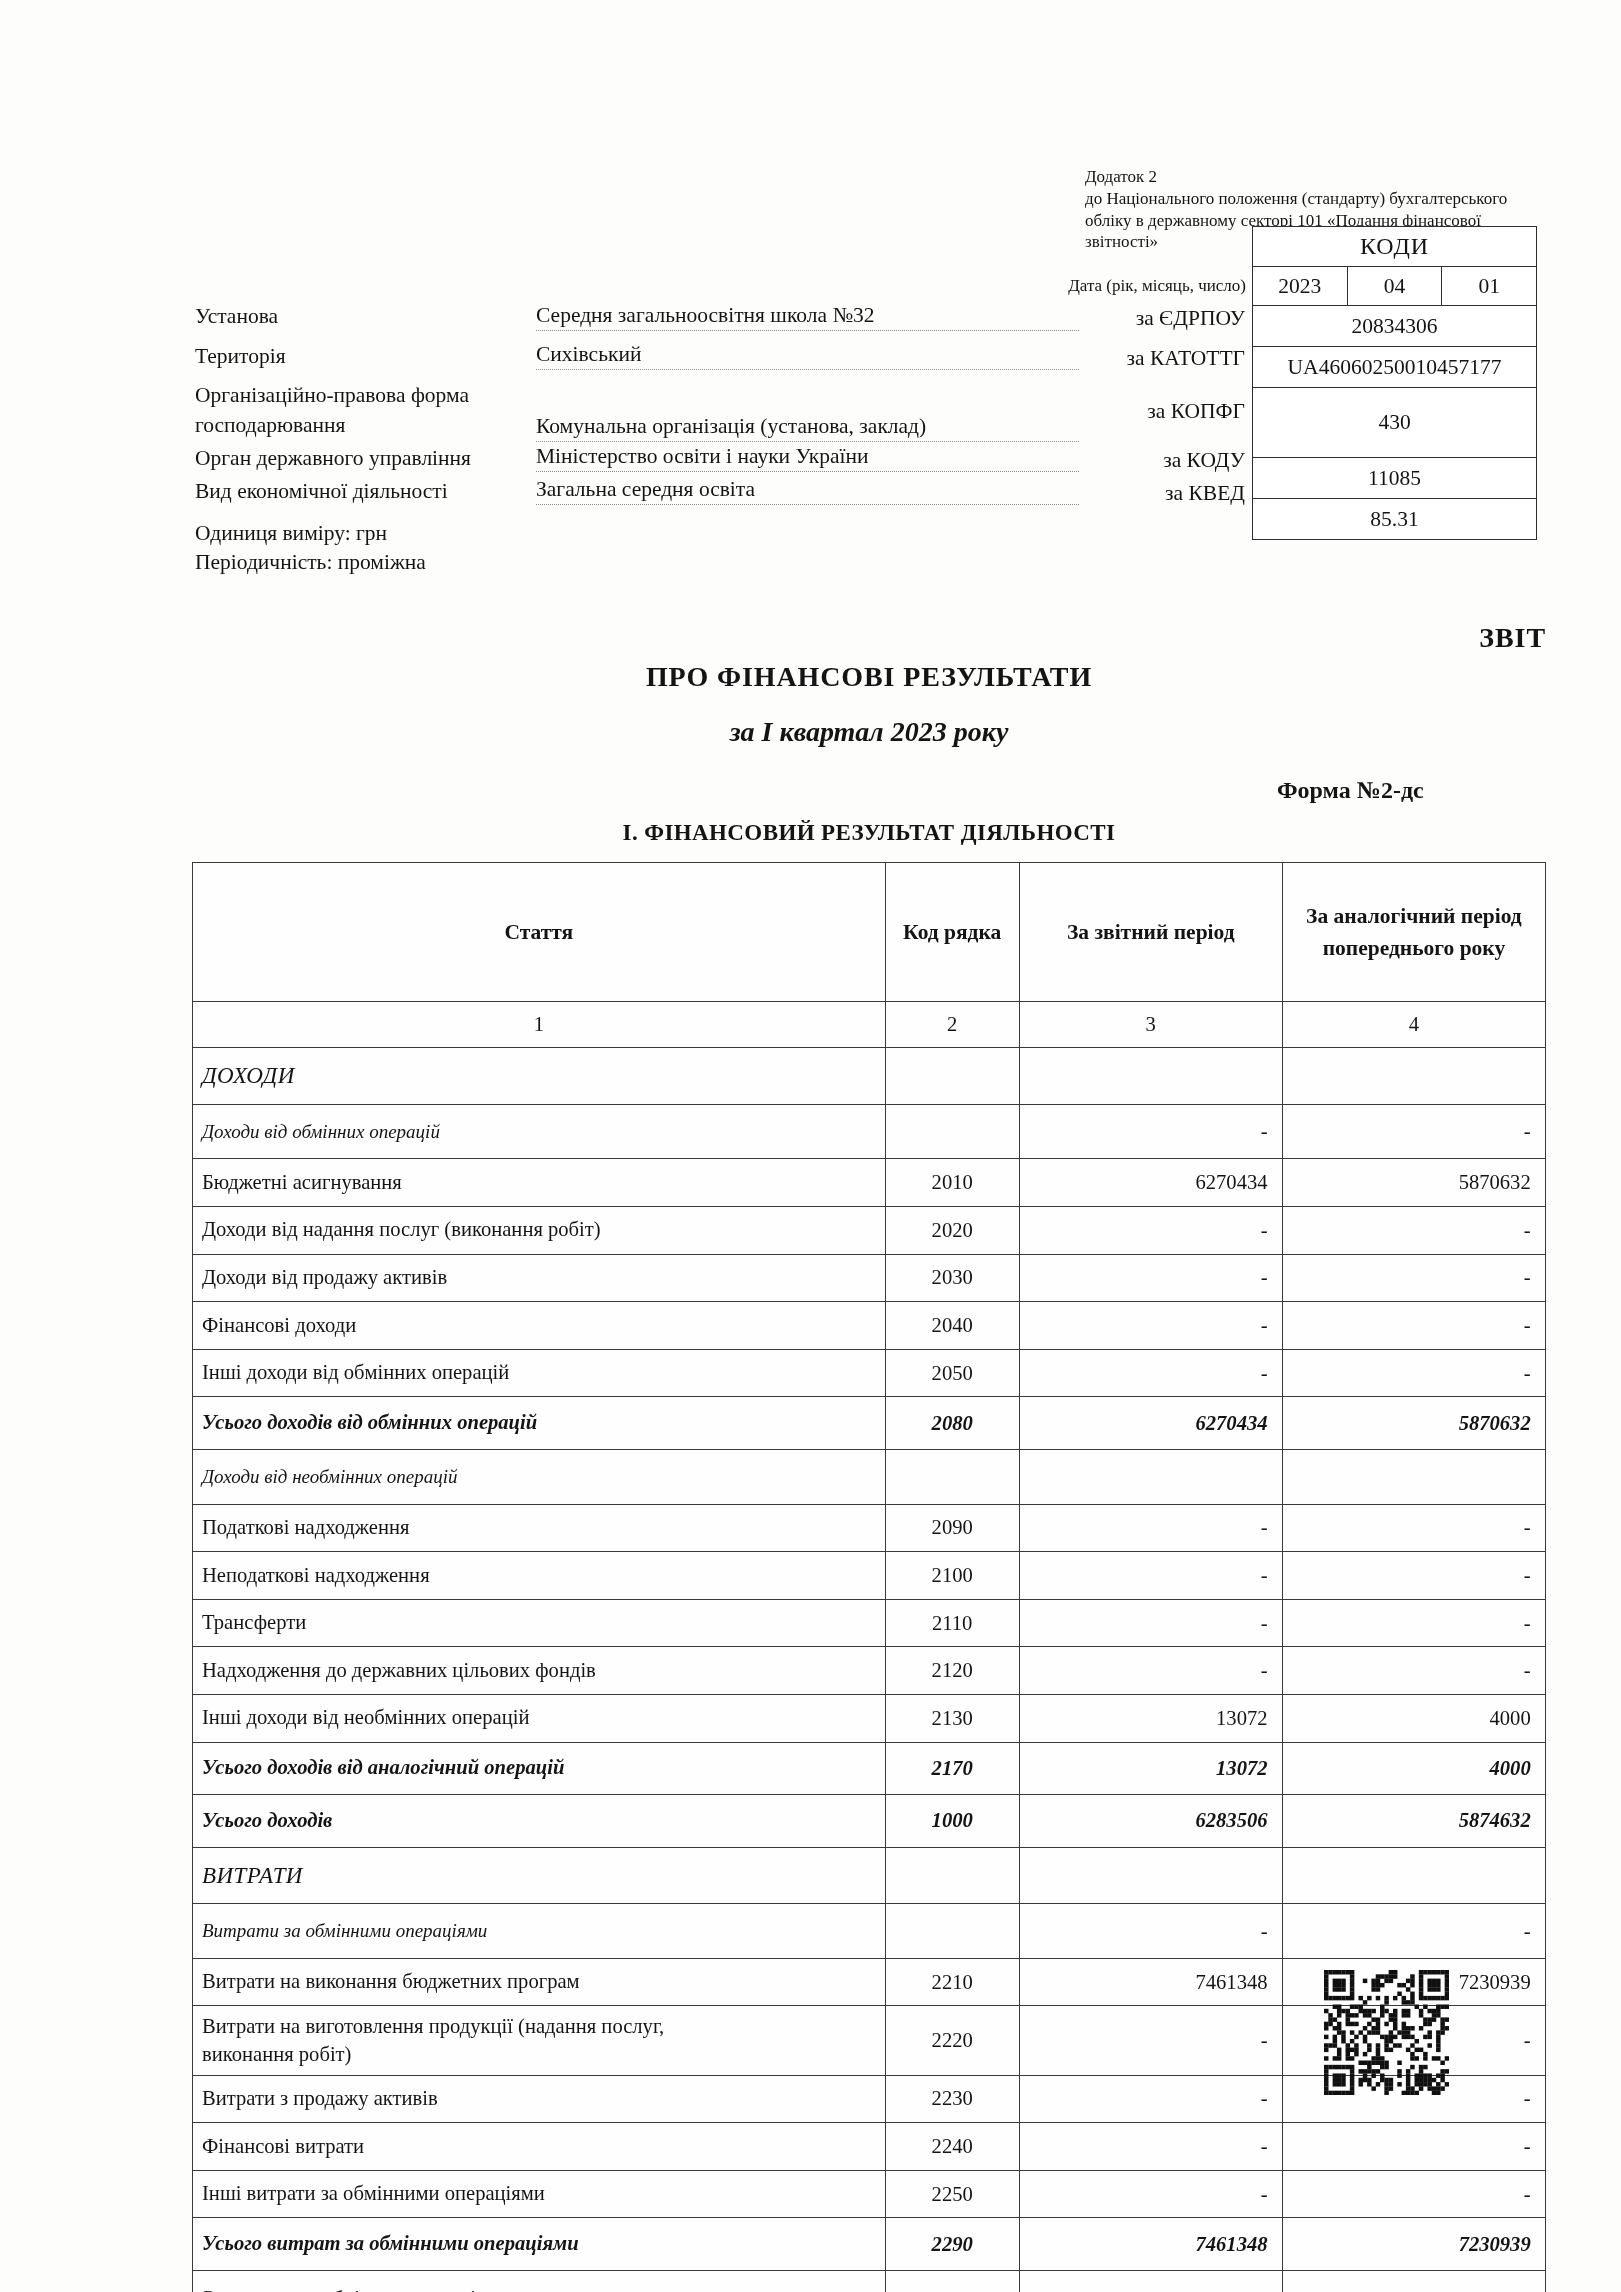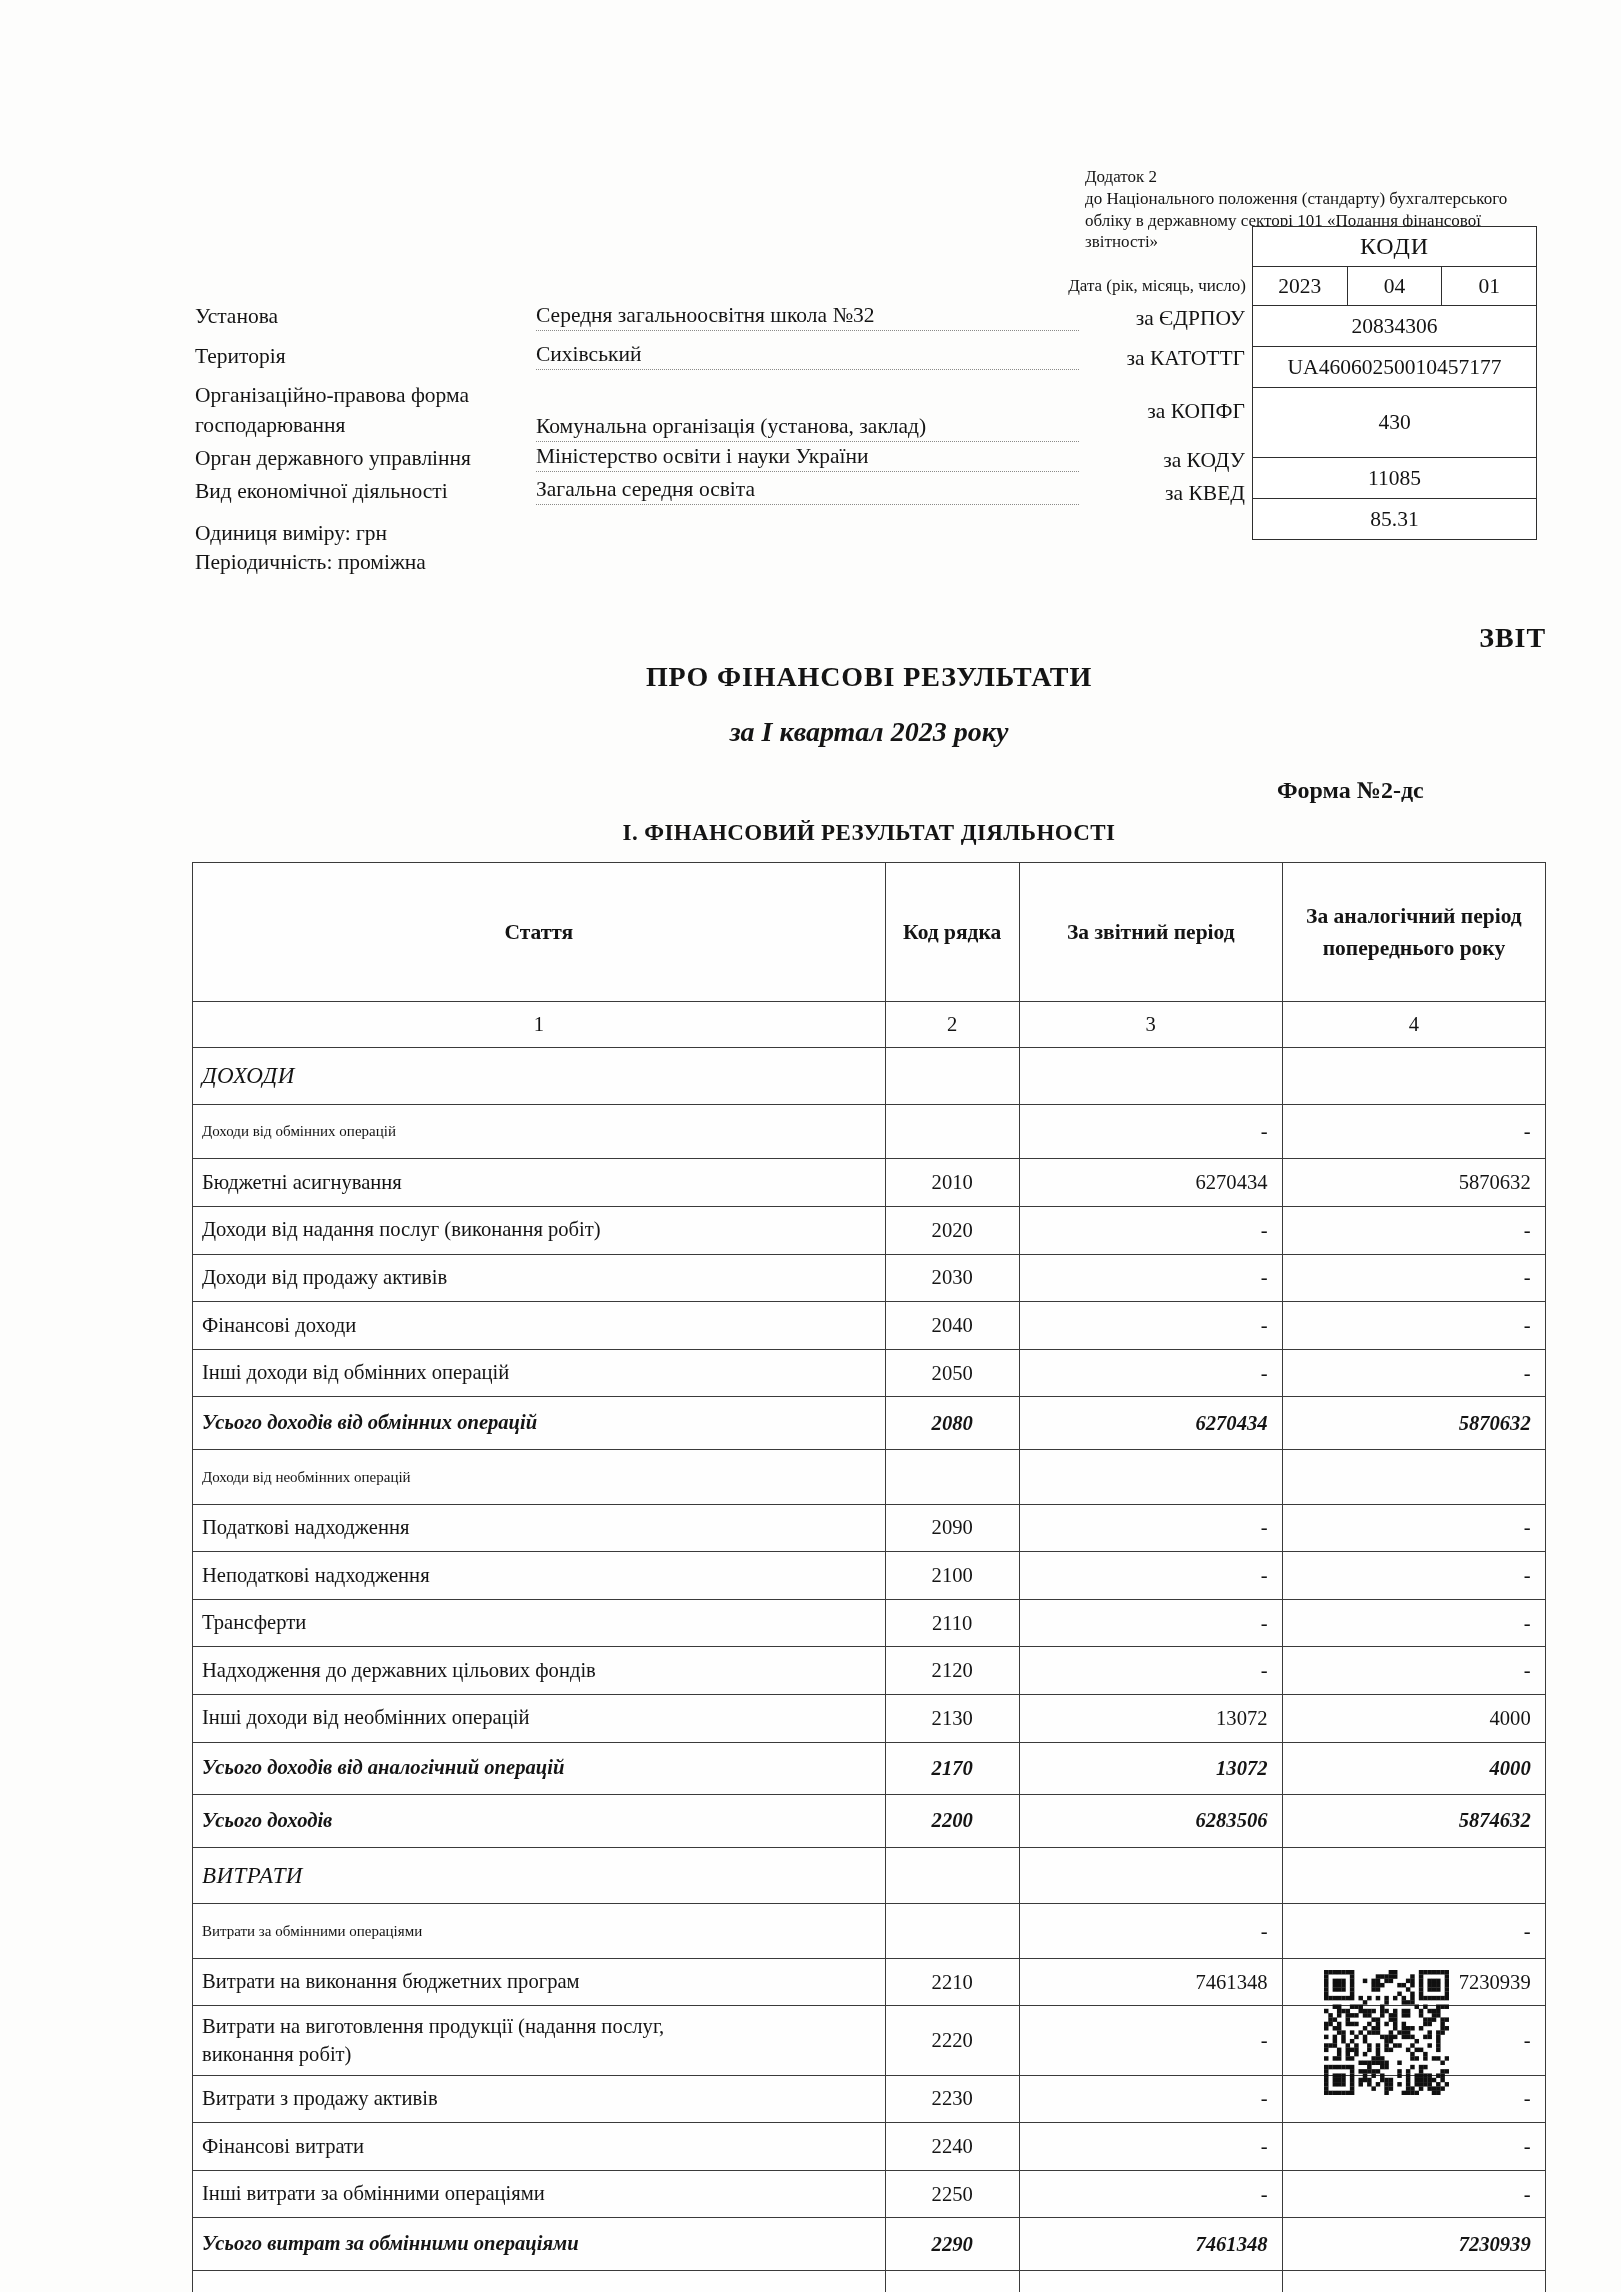--- a/index.html
+++ b/index.html
@@ -82,21 +82,21 @@
     text-align:center;height:43px;font-size:20.6px;
   }
   .fin-table td.lbl{text-align:left;padding:6.3px 125px 6.3px 9px;line-height:1.35;}
   .fin-table td.code{text-align:center;padding:6.3px 1.8px;}
   .fin-table td.num{text-align:right;padding:6.3px 14.3px 6.3px 3.6px;}
   .fin-table tr.data-row td{height:34px;}
   .fin-table tr.sec td.lbl{
     font-style:italic;font-size:23px;letter-spacing:0.4px;padding-right:9px;
   }
   .fin-table tr.sec td{height:43px;}
-  .fin-table tr.ital td.lbl{font-size:15px;padding-right:9px;}
+  .fin-table tr.ital td.lbl{font-style:italic;font-size:19px;padding-right:9px;}
   .fin-table tr.ital td{height:41px;}
   .fin-table tr.tot td{font-weight:bold;font-style:italic;height:39px;}
   
   .qr{position:absolute;left:1324px;top:1970px;width:125px;height:125px;}
 </style>
 </head>
 <body>
 
 <div class="page">
 
@@ -272,21 +272,21 @@
           <td class="num">4000</td>
         </tr>
         <tr class="tot">
           <td class="lbl">Усього доходів від аналогічний операцій</td>
           <td class="code">2170</td>
           <td class="num">13072</td>
           <td class="num">4000</td>
         </tr>
         <tr class="tot">
           <td class="lbl">Усього доходів</td>
-          <td class="code">2200</td>
+          <td class="code">1000</td>
           <td class="num">6283506</td>
           <td class="num">5874632</td>
         </tr>
         <tr class="sec">
           <td class="lbl">ВИТРАТИ</td>
           <td class="code"></td>
           <td class="num"></td>
           <td class="num"></td>
         </tr>
         <tr class="ital">

